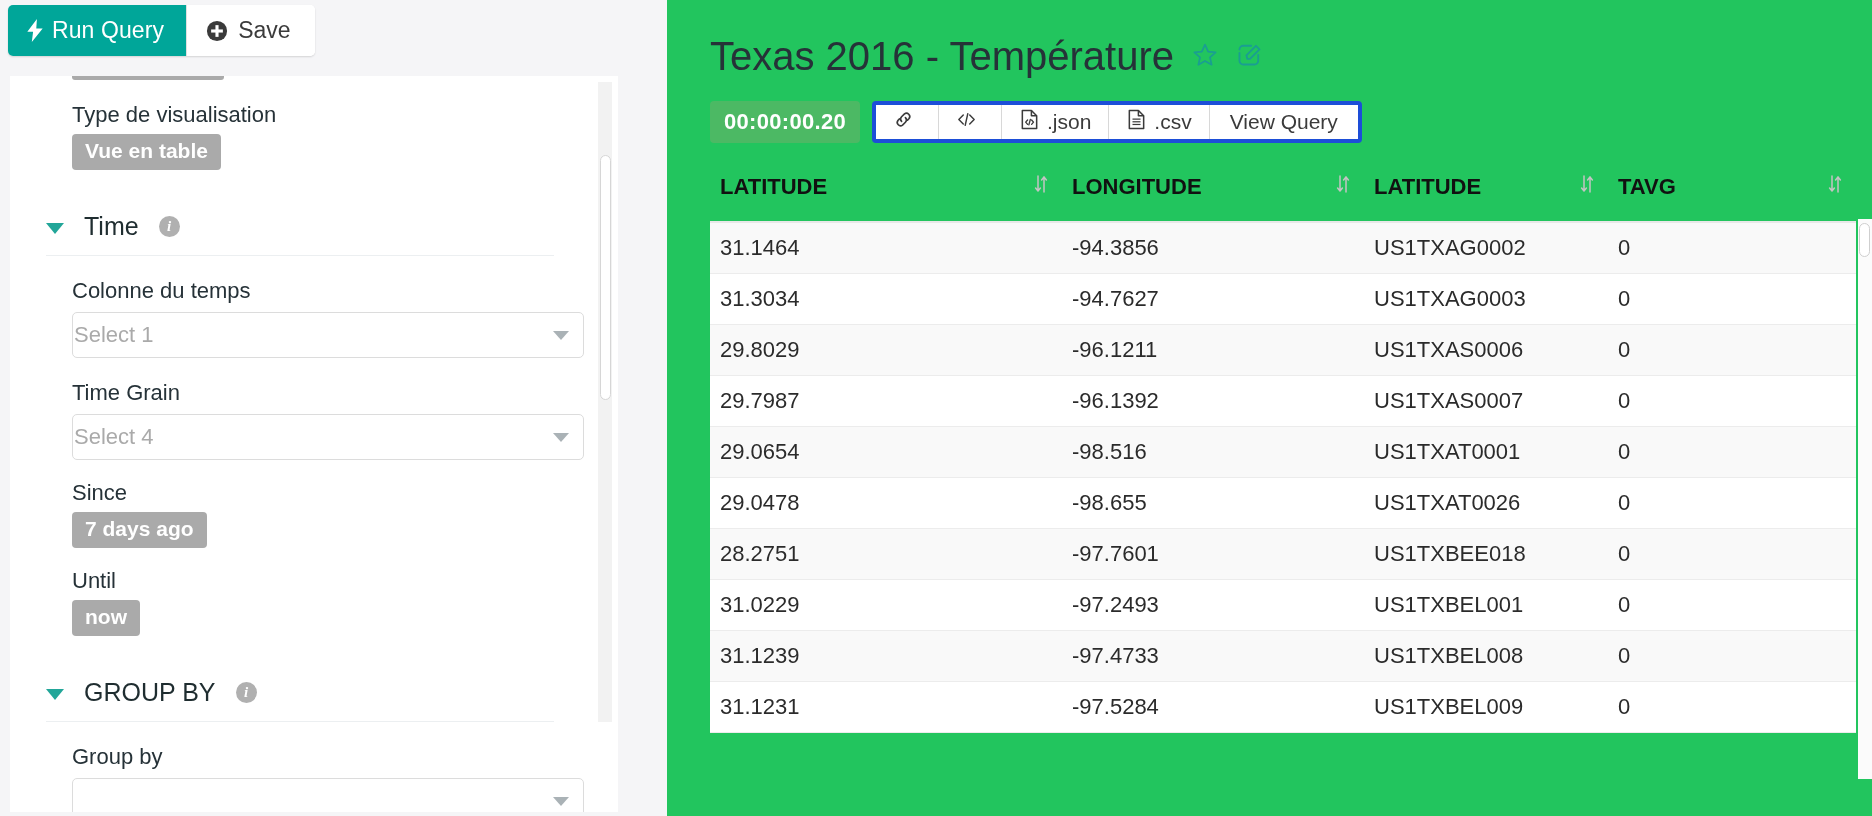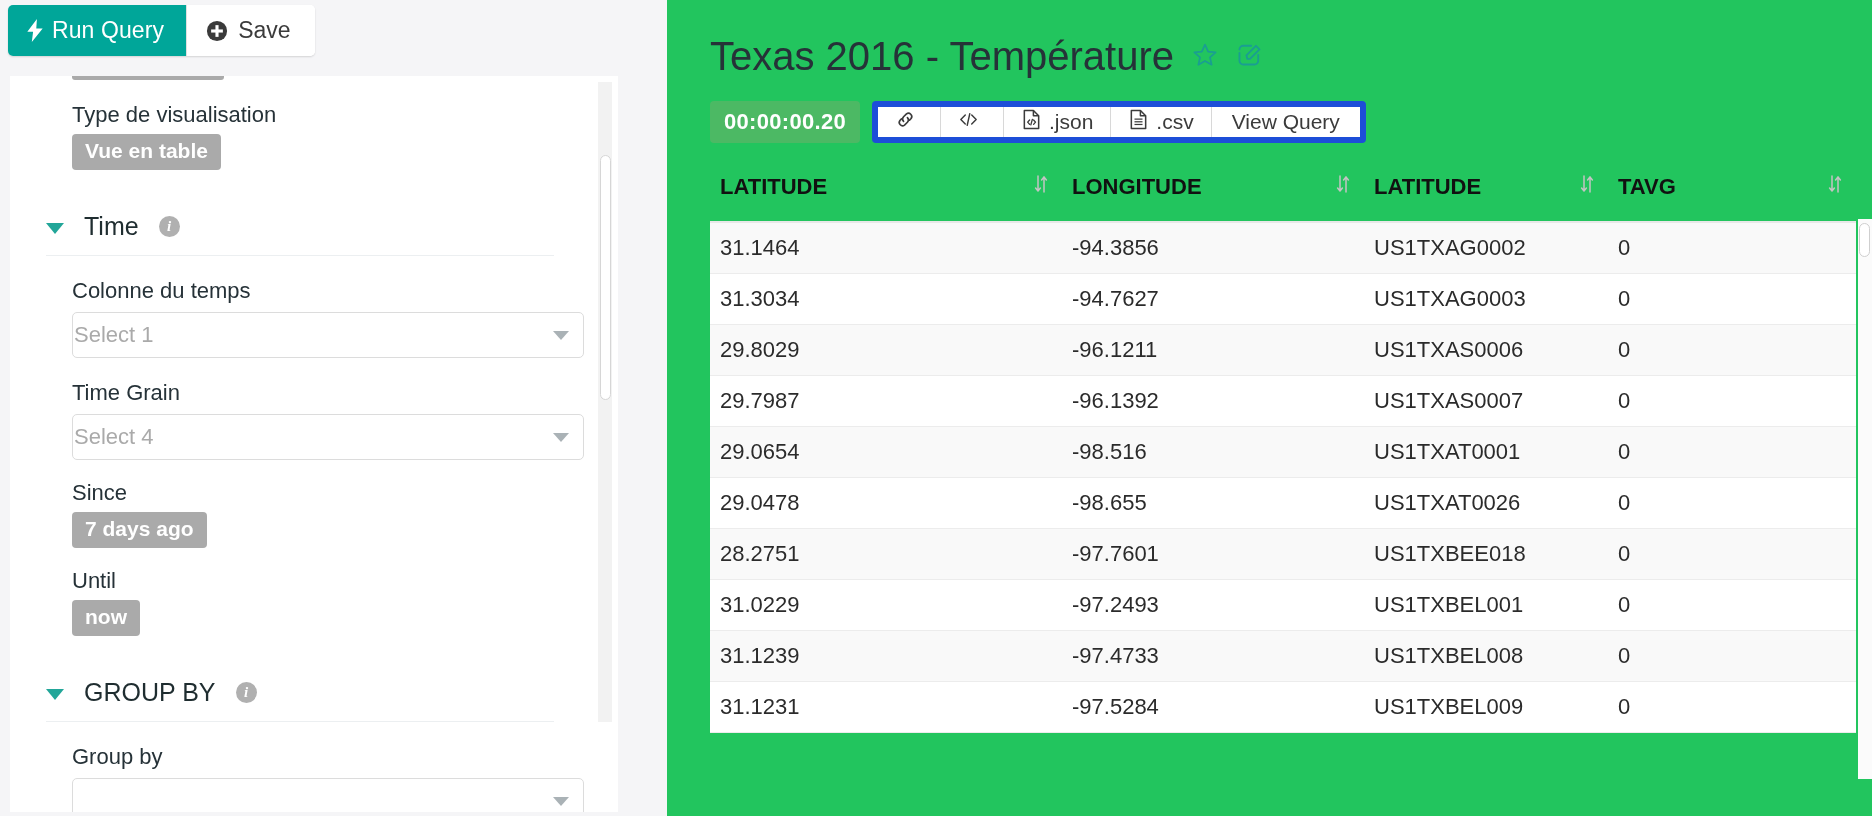--- a/index.html
+++ b/index.html
@@ -171,21 +171,21 @@
     background: #4cb964; color: #ffffff;
     font-size: 22px; font-weight: bold;
     display: flex; align-items: center; justify-content: center;
     padding: 0 14px;
     border-radius: 4px;
     margin-right: 12px;
     letter-spacing: 0.3px;
   }
   .btn-group {
     display: flex; align-items: stretch;
-    border: 6px solid #1d4ed8;
+    border: 4px solid #1d4ed8;
     border-radius: 4px; overflow: hidden;
     background: #fff;
   }
   .tb-btn {
     display: flex; align-items: center; justify-content: center; gap: 7px;
     padding: 0 17px;
     background: #ffffff; border: none;
     border-right: 1px solid #d8d8d8;
     font-size: 21px; color: #3b3b3b;
     font-family: "Liberation Sans", sans-serif;

